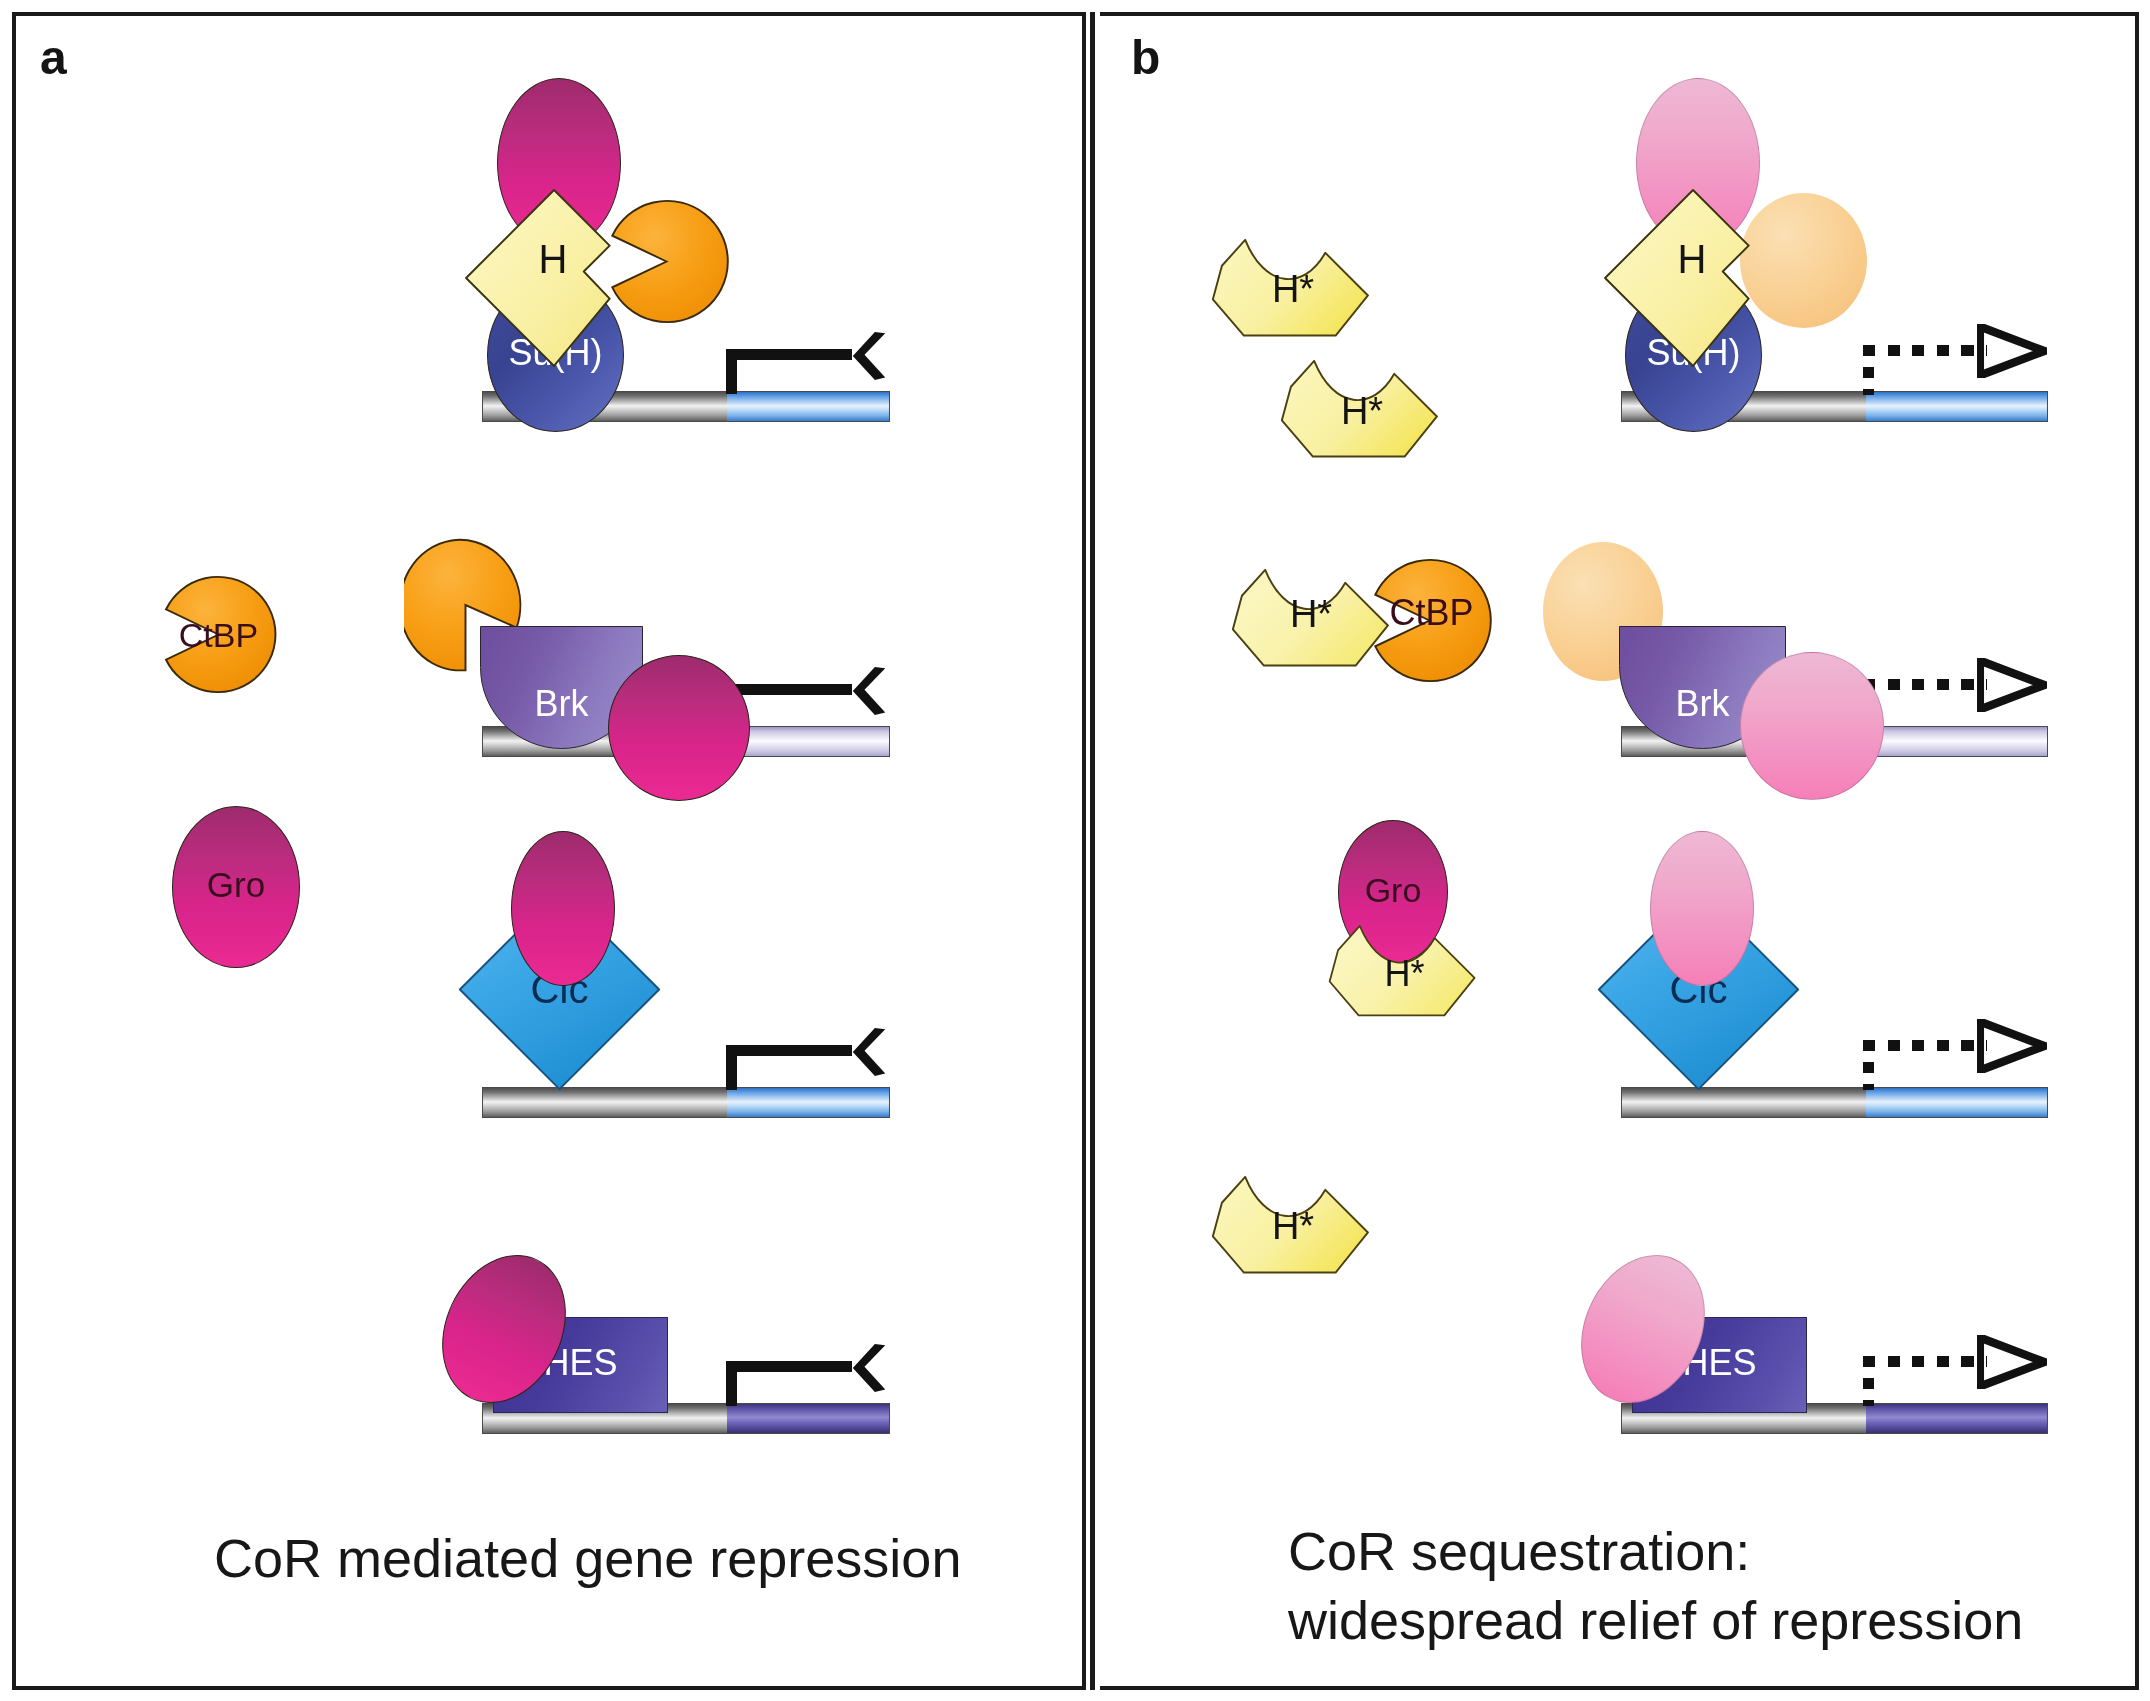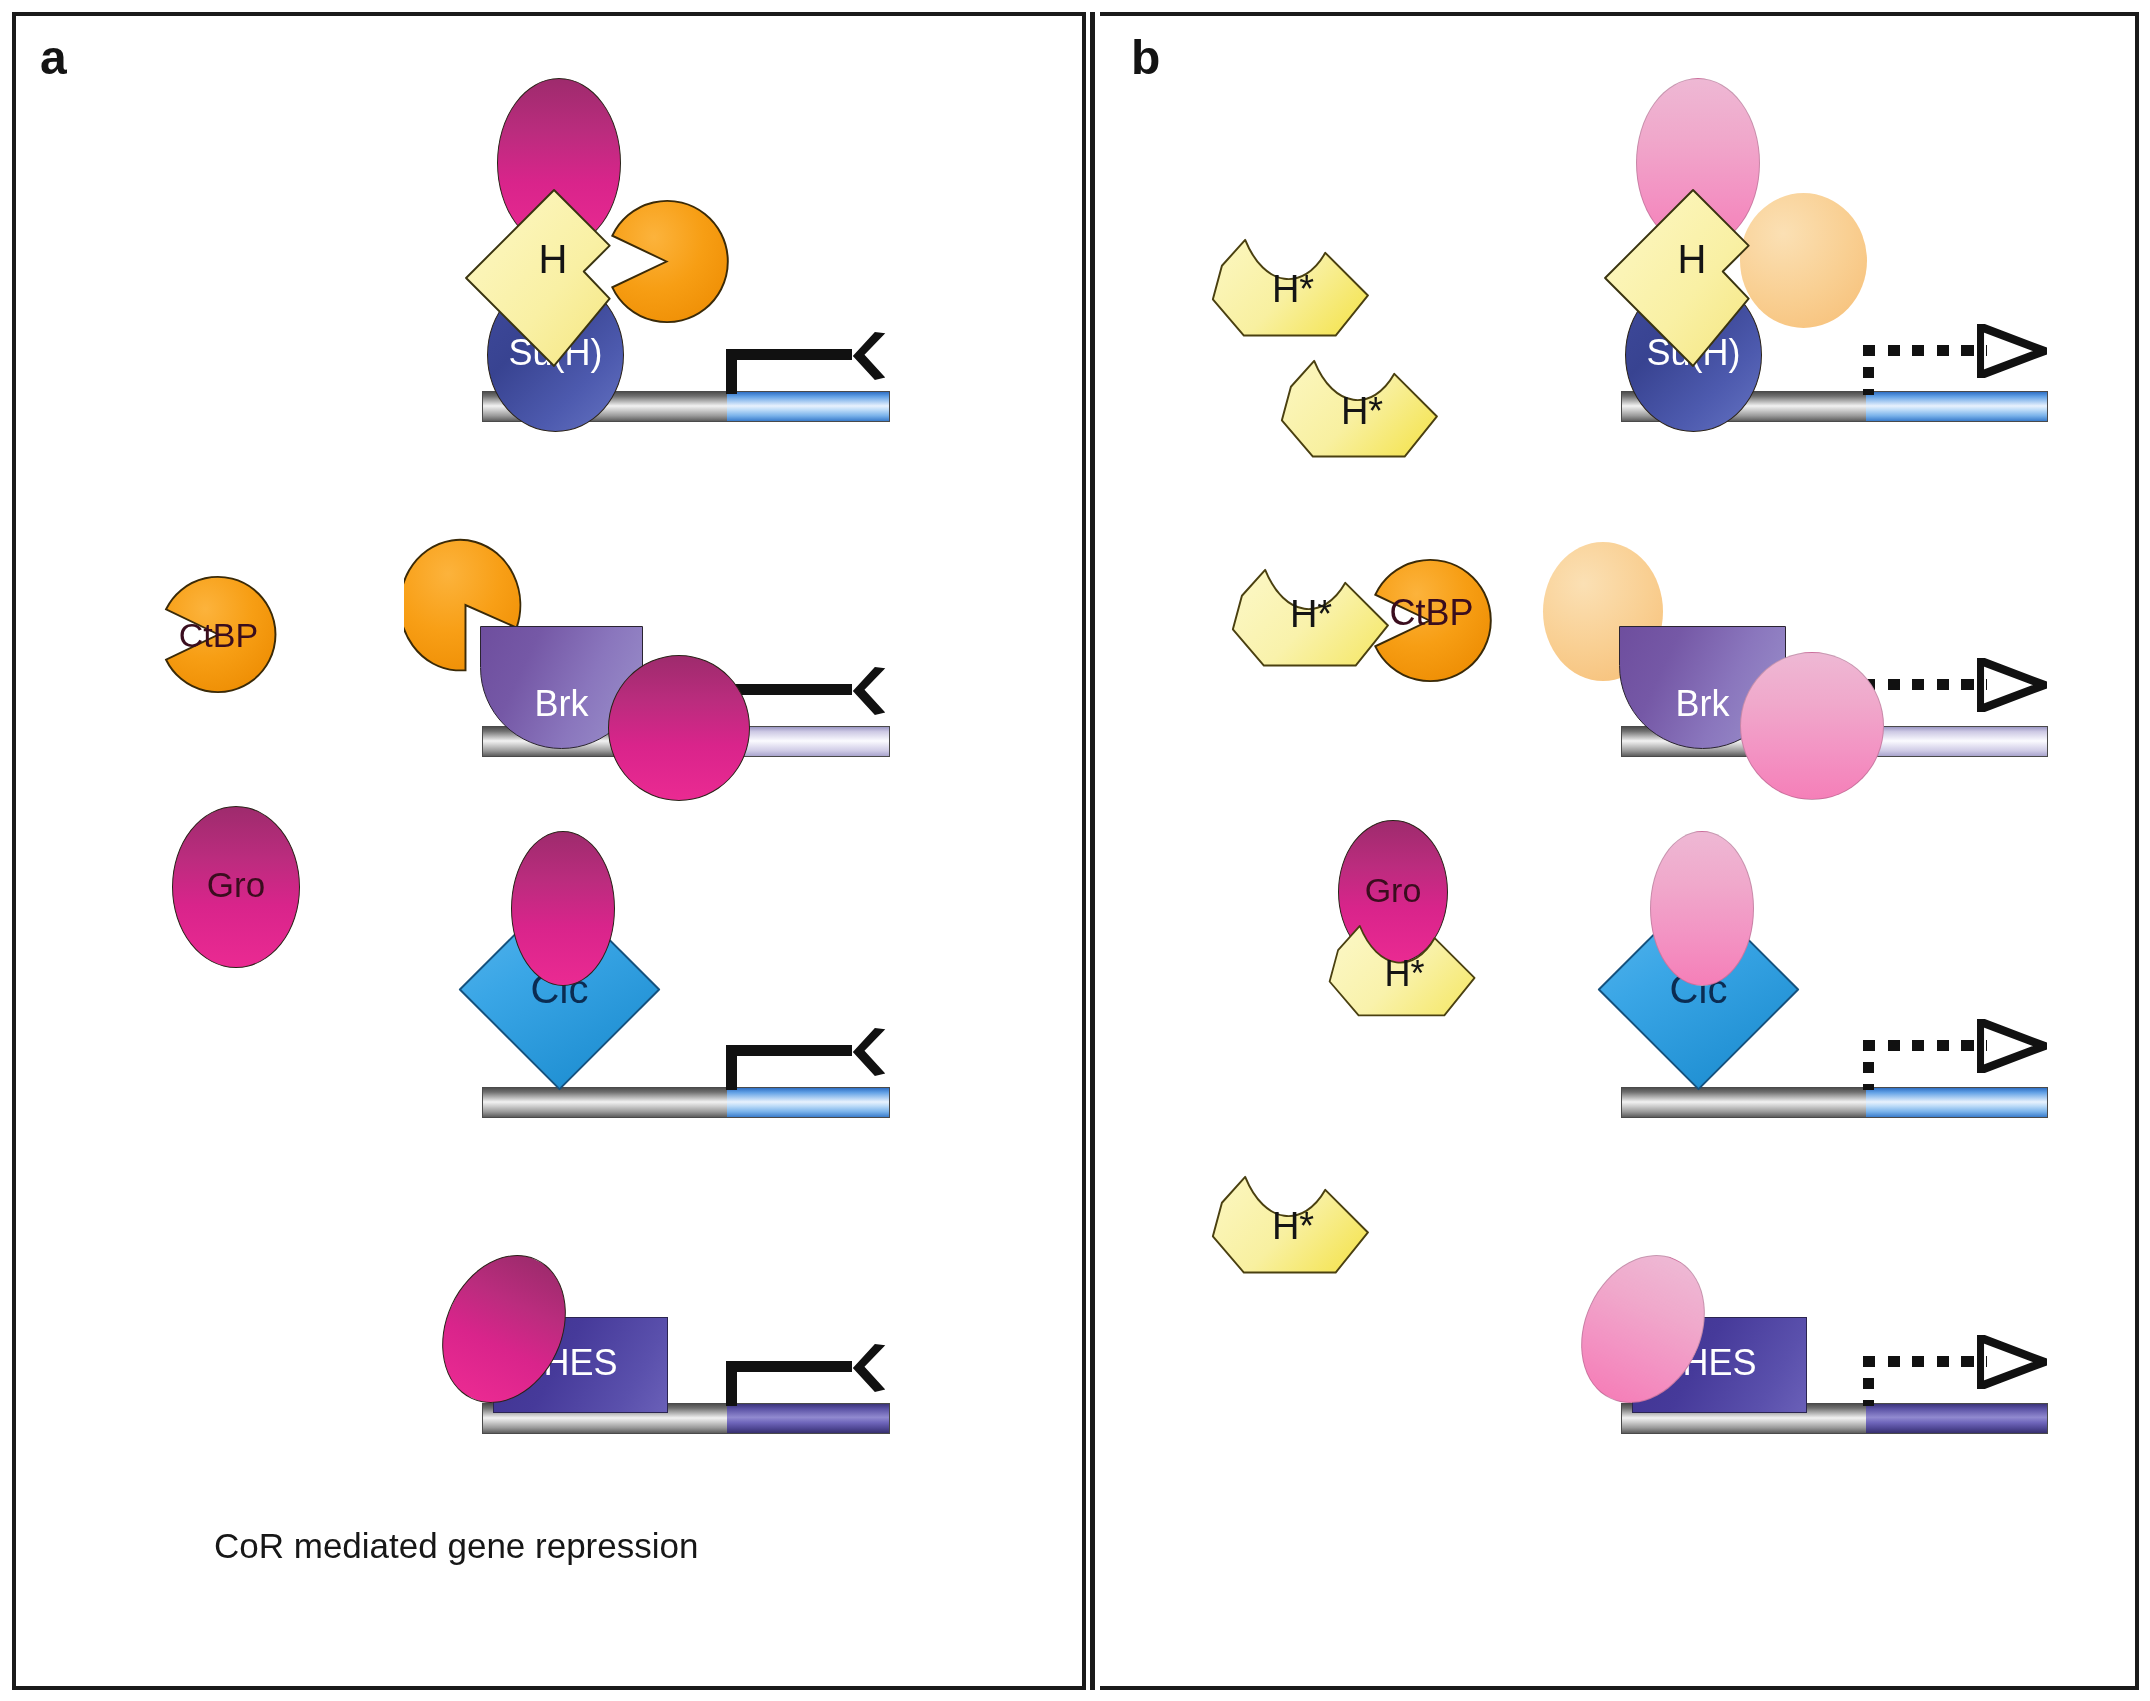--- a/index.html
+++ b/index.html
@@ -7,21 +7,21 @@
   body{font-family:"Liberation Sans","DejaVu Sans",sans-serif;}
   #stage{position:relative;width:2151px;height:1702px;background:#ffffff;overflow:hidden;}
 
   .panel{position:absolute;top:11.6px;height:1678px;border:4.5px solid #1a1a1a;background:#fff;box-sizing:border-box;}
   #panel-a{left:11.6px;width:1074px;}
   #panel-b-frame{position:absolute;left:1100px;top:11.6px;width:1039px;height:1678px;border:4.5px solid #1a1a1a;border-left:none;box-sizing:border-box;}
   #divider{position:absolute;left:1090px;top:11.6px;width:5.2px;height:1678px;background:#1a1a1a;}
 
   .panel-letter{position:absolute;font-size:48px;font-weight:bold;color:#141414;line-height:1;letter-spacing:-0.6px;}
 
-  .caption{position:absolute;font-size:35px;color:#171717;line-height:1.28;white-space:pre-line;}
+  .caption{position:absolute;font-size:54px;color:#171717;line-height:1.28;white-space:pre-line;}
 
   
   .dna{position:absolute;height:31px;border:1.9px solid #4a4a4a;box-sizing:border-box;}
   .dna .reg{position:absolute;left:0;top:0;bottom:0;
     background:linear-gradient(to bottom,#4e4e4e 0%,#6f6f6f 14%,#f2f2f2 48%,#cfcfcf 62%,#9a9a9a 82%,#5d5d5d 100%);}
   .dna .gene{position:absolute;top:0;bottom:0;right:0;}
   .gene-blue{background:linear-gradient(to bottom,#2f6fc4 0%,#64a2e6 16%,#e8f2fd 48%,#bcdbf8 62%,#79b2ea 82%,#3a7ccb 100%);}
   .gene-lav{background:linear-gradient(to bottom,#9c97c4 0%,#cdc9e4 16%,#fbfbff 48%,#e8e6f4 62%,#cfcbe6 82%,#a9a4cd 100%);}
   .gene-dpurple{background:linear-gradient(to bottom,#3b3479 0%,#5a51a4 16%,#918ad0 46%,#6f66bb 64%,#4f4794 84%,#37306f 100%);}
 
@@ -465,15 +465,17 @@
     </div>
   </div>
 
   <div class="hes" style="left:1632px;top:1317px;width:175px;height:96px;"></div>
   <div class="shape" style="left:1632px;top:1345px;width:175px;">
     <div class="lbl white-lbl">HES</div>
   </div>
 
   <div class="ell gro-fade" style="left:1585px;top:1252px;width:116px;height:154px;transform:rotate(25deg);transform-origin:50% 50%;"></div>
 
+  <div class="caption" style="left:1288px;top:1517px;width:841px;">CoR sequestration:
+widespread relief of repression</div>
 
 </div>
 
 
 </body></html>

